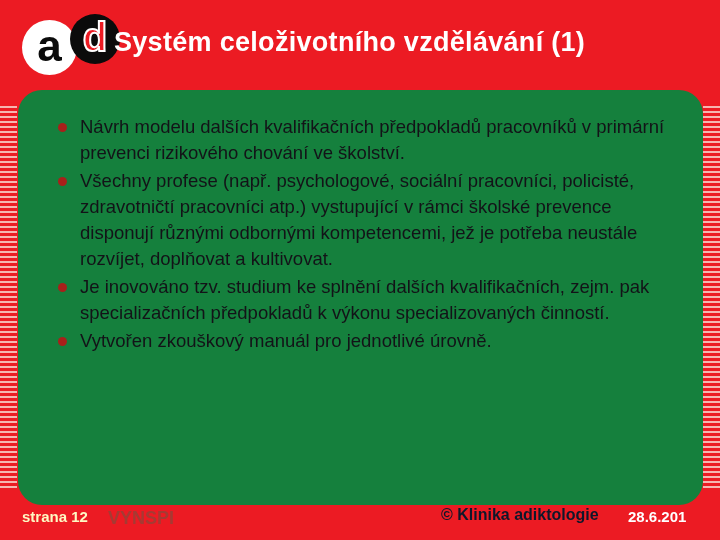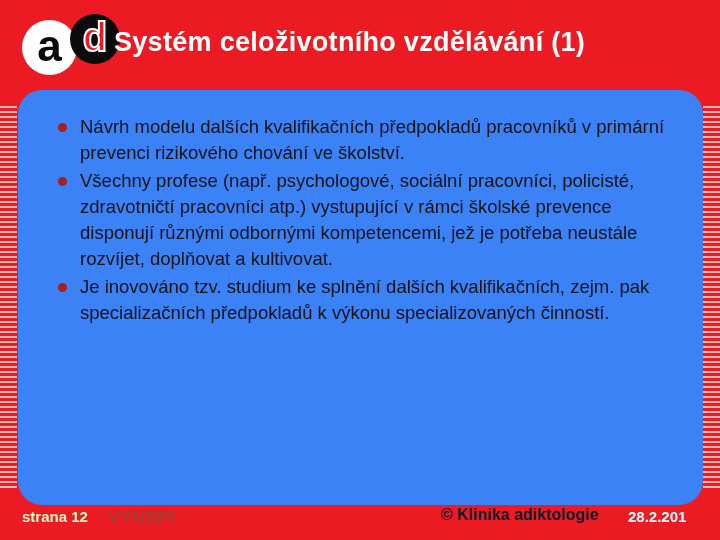--- a/index.html
+++ b/index.html
@@ -42,21 +42,21 @@
     width:590px;
     font-size:27px; font-weight:bold; color:#ffffff;
     letter-spacing:0.3px;
     white-space:nowrap;
   }
 
   
   .content-box {
     position:absolute; left:18px; top:90px;
     width:685px; height:415px;
-    background:#3b82f6;
+    background:#15803d;
     border-radius:24px;
   }
   .bullets {
     list-style:none;
     margin:24px 0 0 39px; padding:0;
     width:618px;
     font-size:18.5px; line-height:26px;
     color:#131318;
   }
   .bullets li { position:relative; padding-left:23px; margin-bottom:2px; }
@@ -106,21 +106,25 @@
         <span>Návrh modelu dalších kvalifikačních předpokladů pracovníků v primární prevenci rizikového chování ve školství.</span>
       </li>
       <li>
         <span class="bullet-dot"></span>
         <span>Všechny profese (např. psychologové, sociální pracovníci, policisté, zdravotničtí pracovníci atp.) vystupující v rámci školské prevence disponují různými odbornými kompetencemi, jež je potřeba neustále rozvíjet, doplňovat a kultivovat.</span>
       </li>
       <li>
         <span class="bullet-dot"></span>
         <span>Je inovováno tzv. studium ke splnění dalších kvalifikačních, zejm. pak specializačních předpokladů k výkonu specializovaných činností.</span>
       </li>
+      <li>
+        <span class="bullet-dot"></span>
+        <span>Vytvořen zkouškový manuál pro jednotlivé úrovně.</span>
+      </li>
     </ul>
   </div>
 
   <div class="footer-page">strana 12</div>
   <div class="footer-project">VYNSPI</div>
   <div class="footer-copyright">© Klinika adiktologie</div>
-  <div class="footer-date">28.2.201</div>
+  <div class="footer-date">28.6.201</div>
 
 </div>
 
 </body></html>

